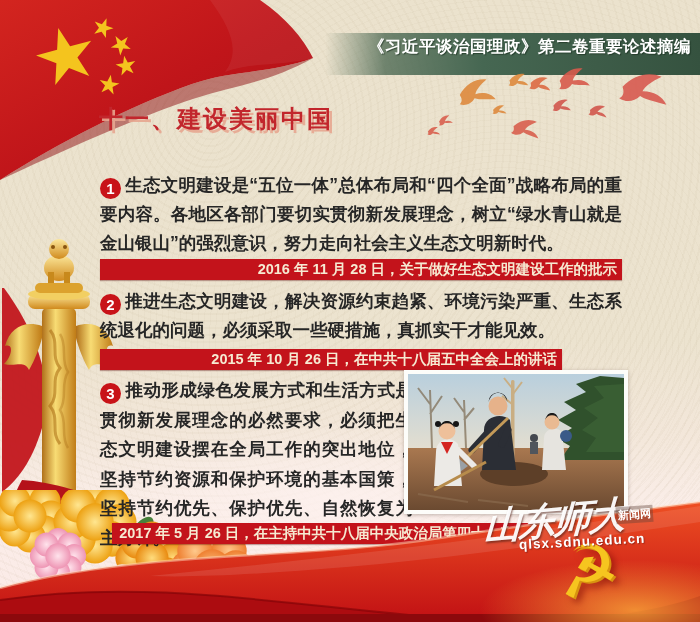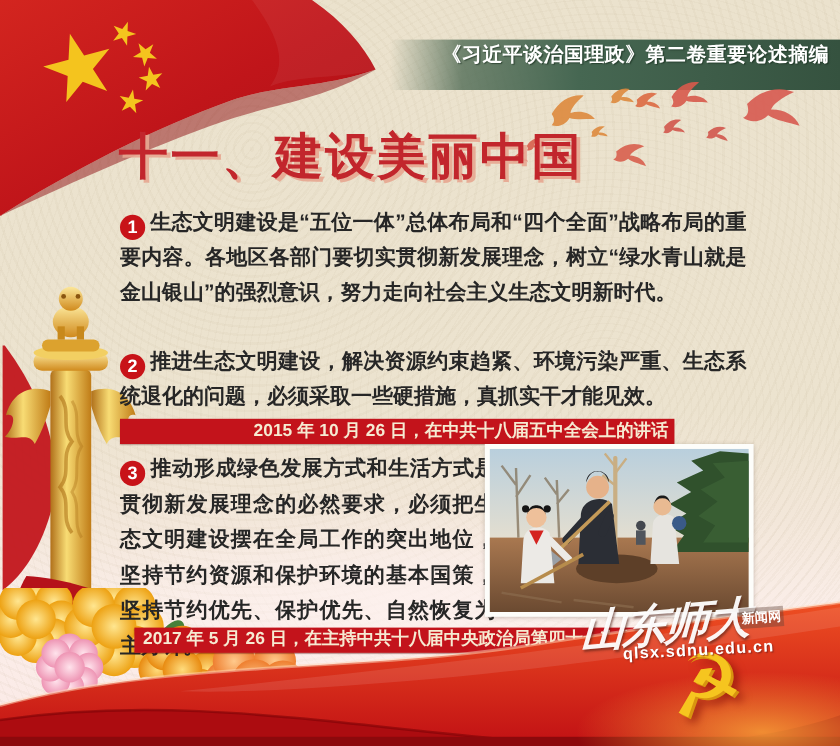--- a/index.html
+++ b/index.html
@@ -17,21 +17,21 @@
   .abs{position:absolute;}
   .flag{left:0;top:0;}
   .banner{
     top:33px;right:0;width:375px;height:42px;box-sizing:border-box;padding-left:34px;
     background:linear-gradient(90deg,rgba(70,100,78,0) 0%,rgba(70,100,78,.75) 16%,#466752 42%,#35523f 100%);
     color:#fff;font-size:16.5px;line-height:27px;font-weight:bold;text-align:center;letter-spacing:.5px;
     text-shadow:1px 1px 1px rgba(20,40,25,.6);
   }
   .birds{left:410px;top:66px;}
   .title{
-    left:99px;top:103px;font-size:41px;font-weight:900;color:#c2262c;letter-spacing:2px;
+    left:99px;top:103px;font-size:24px;font-weight:900;color:#c2262c;letter-spacing:2px;
     text-shadow:3px 3px 0 rgba(231,166,144,.9);
   }
   .quote{left:100px;width:522px;font-size:17.5px;line-height:29px;font-weight:600;color:#262626;text-align:justify;margin:0;}
   .q1{top:171px;} .q2{top:287px;} .q3{top:376px;width:313px;line-height:29.5px;}
   .badge{
     display:inline-block;width:21px;height:21px;border-radius:50%;background:#c81318;color:#fff;
     text-align:center;line-height:21px;font-size:15px;font-weight:bold;margin-right:4px;vertical-align:-3px;
   }
   .src-bar{
     height:21px;background:#c3131b;color:#f6ead2;font-size:14.5px;line-height:21px;font-weight:600;
@@ -190,20 +190,21 @@
       <circle cx="63" cy="17" r="2" fill="#8a5510"></circle>
     <path d="M36,274 L78,274 L86,288 L28,288 Z" fill="#d1961f"></path>
     <path d="M20,250 C50,252 86,262 112,278 L112,288 L6,288 C10,272 14,260 20,250 Z" fill="#b5121a"></path>
   </svg>
 
   <div class="abs haze"></div>
 
   <div class="abs title">十一、建设美丽中国</div>
 
   <p class="abs quote q1"><span class="badge">1</span><span>生态文明建设是“五位一体”总体布局和“四个全面”战略布局的重要内容。各地区各部门要切实贯彻新发展理念，树立“绿水青山就是金山银山”的强烈意识，努力走向社会主义生态文明新时代。</span></p>
+  <div class="abs src-bar bar1">2016 年 11 月 28 日，关于做好生态文明建设工作的批示</div>
 
   <p class="abs quote q2"><span class="badge">2</span><span>推进生态文明建设，解决资源约束趋紧、环境污染严重、生态系统退化的问题，必须采取一些硬措施，真抓实干才能见效。</span></p>
   <div class="abs src-bar bar2">2015 年 10 月 26 日，在中共十八届五中全会上的讲话</div>
 
   <svg class="abs flowers" width="272" height="132" viewBox="0 0 272 132">
     <use href="#flw" transform="translate(30,26) scale(30)" fill="url(#gf)"></use>
     <use href="#flw" transform="translate(95,32) scale(34)" fill="url(#gf)"></use>
     <use href="#flw" transform="translate(58,66) scale(23)" fill="url(#pf)"></use>
     <ellipse cx="140" cy="44" rx="9" ry="20" transform="rotate(35 140 44)" fill="#47803a"></ellipse>
     <use href="#flw" transform="translate(152,68) scale(30)" fill="url(#gf2)"></use>

